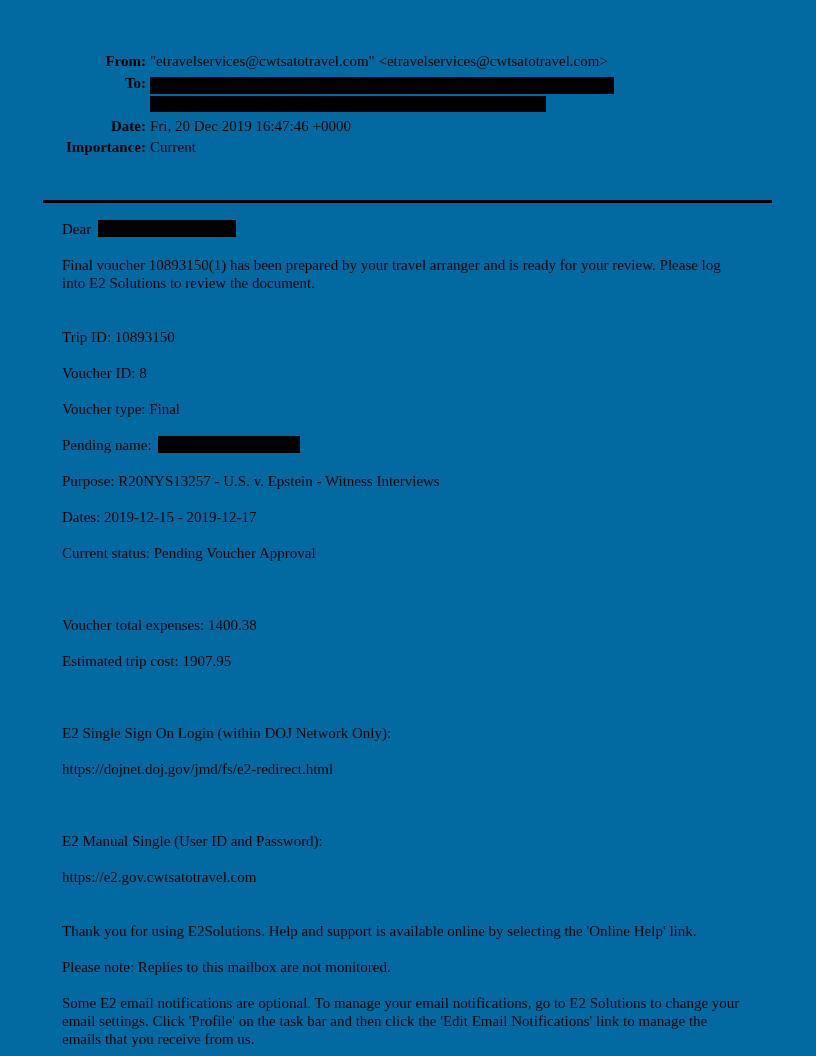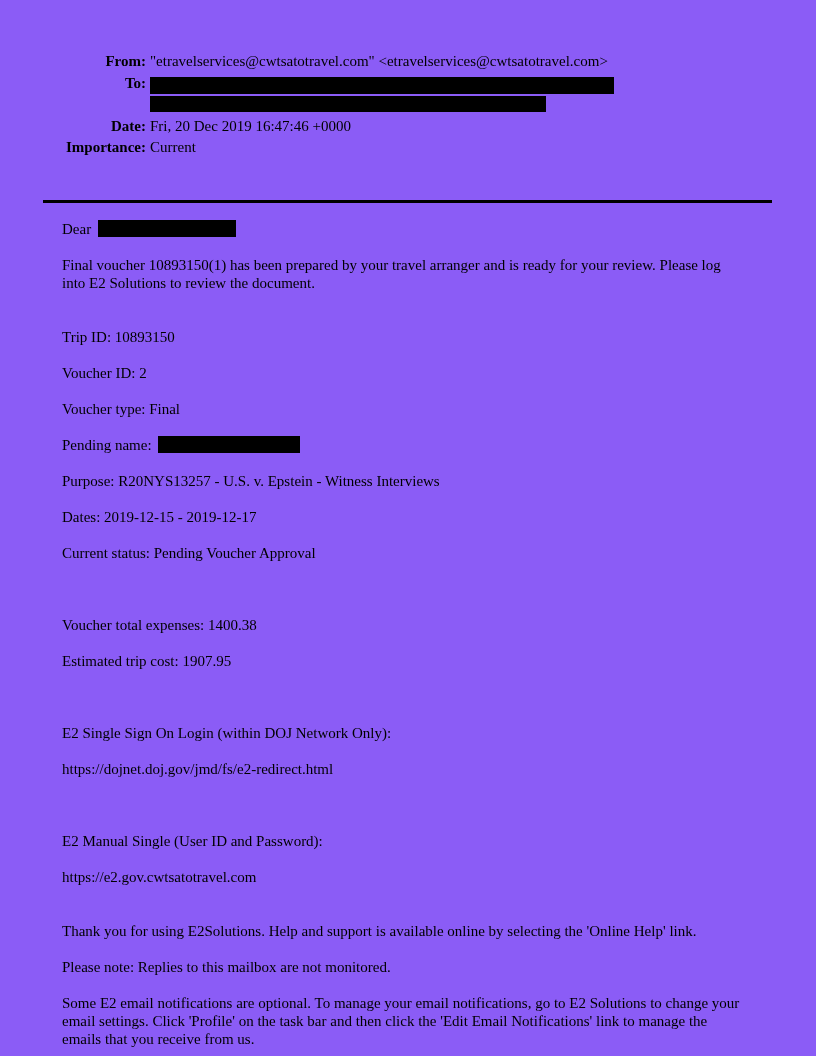--- a/index.html
+++ b/index.html
@@ -4,21 +4,21 @@
 <style>
   html, body {
     margin: 0;
     padding: 0;
     background: #ffffff;
   }
   .page {
     position: relative;
     width: 816px;
     height: 1056px;
-    background: #8b5cf6;
+    background: #0369a1;
     color: #000000;
     font-family: "Liberation Serif", "DejaVu Serif", serif;
     font-size: 15px;
     overflow: hidden;
   }
 
   
   .email-header {
     position: absolute;
     left: 45px;
@@ -123,21 +123,21 @@
 
   <div class="email-body">
 
     <div class="para"><span>Dear</span><span class="inline-redaction dear-bar"></span></div>
 
     <div class="para">Final voucher 10893150(1) has been prepared by your travel arranger and is ready for your review. Please log
 into E2 Solutions to review the document.</div>
 
     <div class="para">
       <div>Trip ID: 10893150</div>
-      <div>Voucher ID: 2</div>
+      <div>Voucher ID: 8</div>
       <div>Voucher type: Final</div>
       <div><span>Pending name:</span><span class="inline-redaction traveler-bar"></span></div>
       <div>Purpose: R20NYS13257 - U.S. v. Epstein - Witness Interviews</div>
       <div>Dates: 2019-12-15 - 2019-12-17</div>
       <div>Current status: Pending Voucher Approval</div>
     </div>
 
     <div class="para">
       <div>Voucher total expenses: 1400.38</div>
       <div>Estimated trip cost: 1907.95</div>

